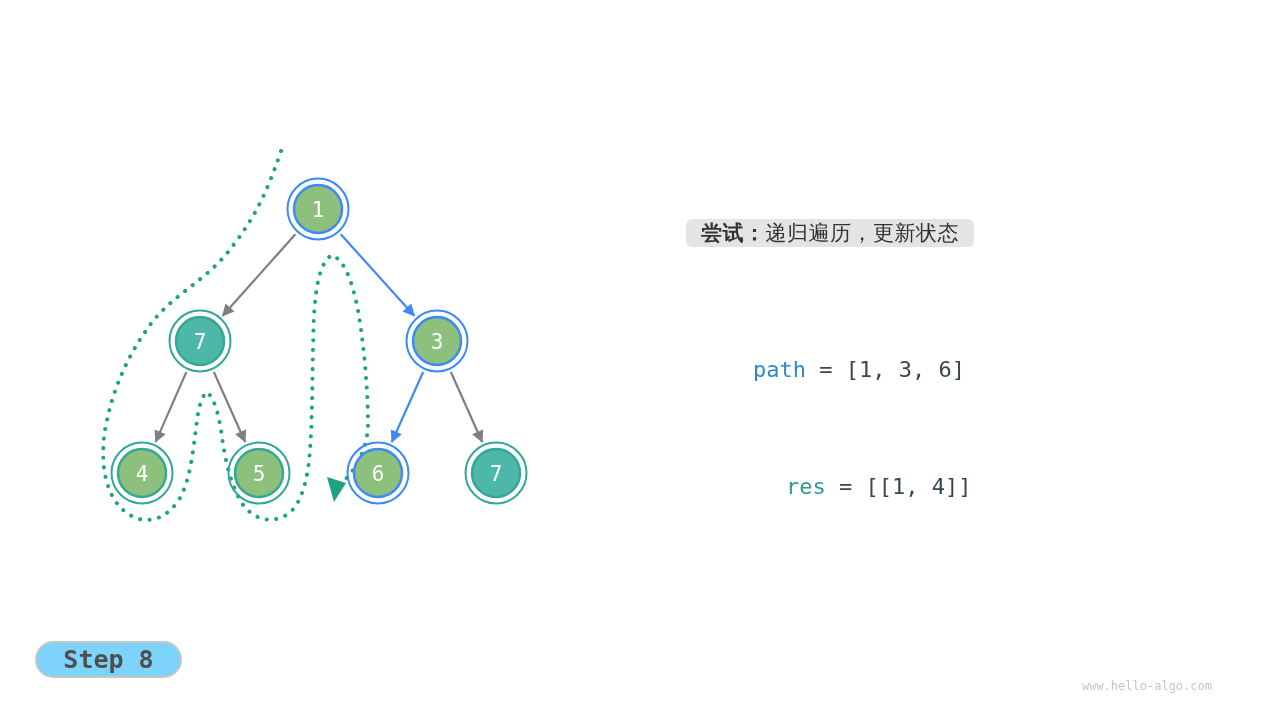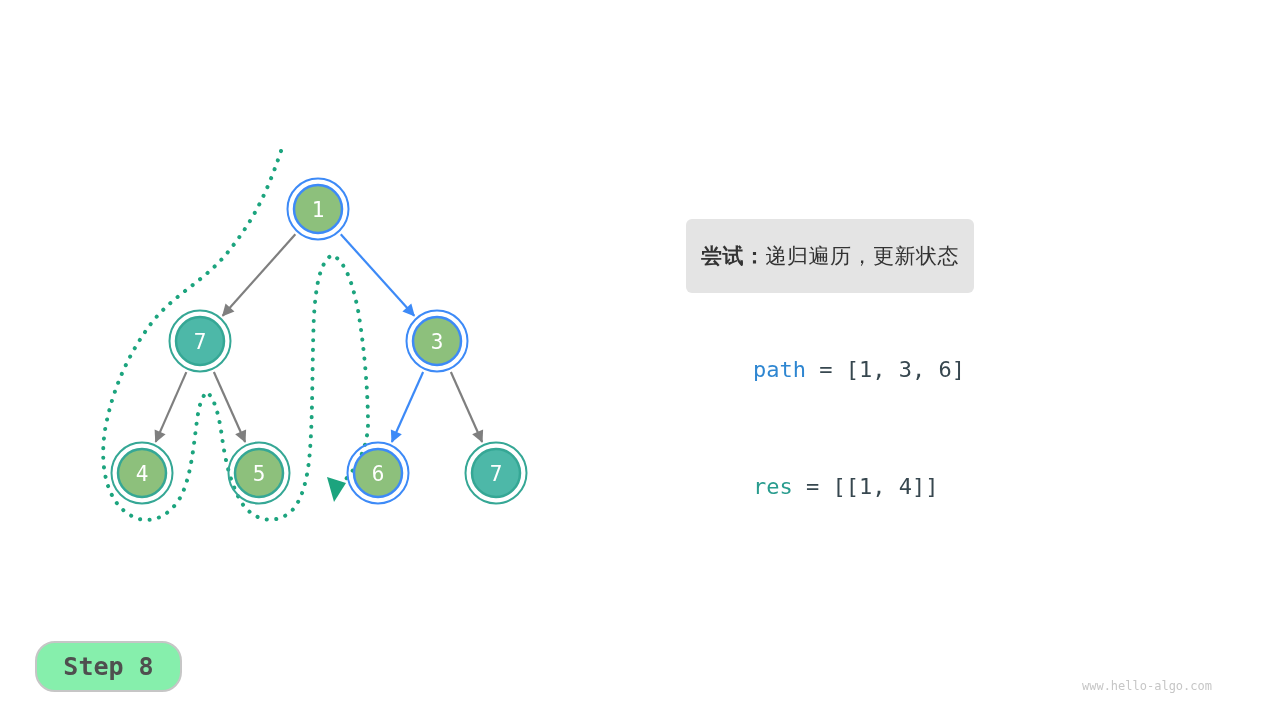--- a/index.html
+++ b/index.html
@@ -7,40 +7,40 @@
   body {
     width: 1280px; height: 720px;
     font-family: "Liberation Sans", sans-serif;
   }
   .page { position: relative; width: 1280px; height: 720px; overflow: hidden; background: #ffffff; }
   #tree-svg { position: absolute; left: 0; top: 0; }
 
   .anno-line {
     position: absolute; left: 686px;
     font-size: 21px; color: #333333;
-    padding: 23px 15px; border-radius: 6px;
+    padding: 0 15px; border-radius: 6px;
     letter-spacing: 0.5px; white-space: nowrap;
   }
   .anno-line .lbl { font-weight: 700; }
   .pill { background: #e4e4e4; }
 
   .code-line {
     position: absolute; left: 700px;
     font-family: "DejaVu Sans Mono", monospace;
     font-size: 22px; color: #37474f; white-space: pre;
   }
   .code-line .var { font-weight: 400; }
   .var-blue { color: #2e86d1; }
-  .var-teal { color: #299c8e; }
+  .var-teal { color: #299c8e; margin-left: 33px; }
 
   .step-box {
     position: absolute; left: 35px; top: 641px;
-    width: 147px; height: 51px;
+    width: 147px; height: 37px;
     border: 2px solid #c6c6c6; border-radius: 20px;
-    background: #86efac;
+    background: #7dd3fc;
     display: flex; align-items: center; justify-content: center;
     font-family: "DejaVu Sans Mono", monospace;
     font-size: 25px; font-weight: 700; color: #4f4f4f;
   }
 
   .watermark {
     position: absolute; right: 68px; top: 679px;
     font-family: "DejaVu Sans Mono", monospace;
     font-size: 12px; color: #c6c6c6;
   }

